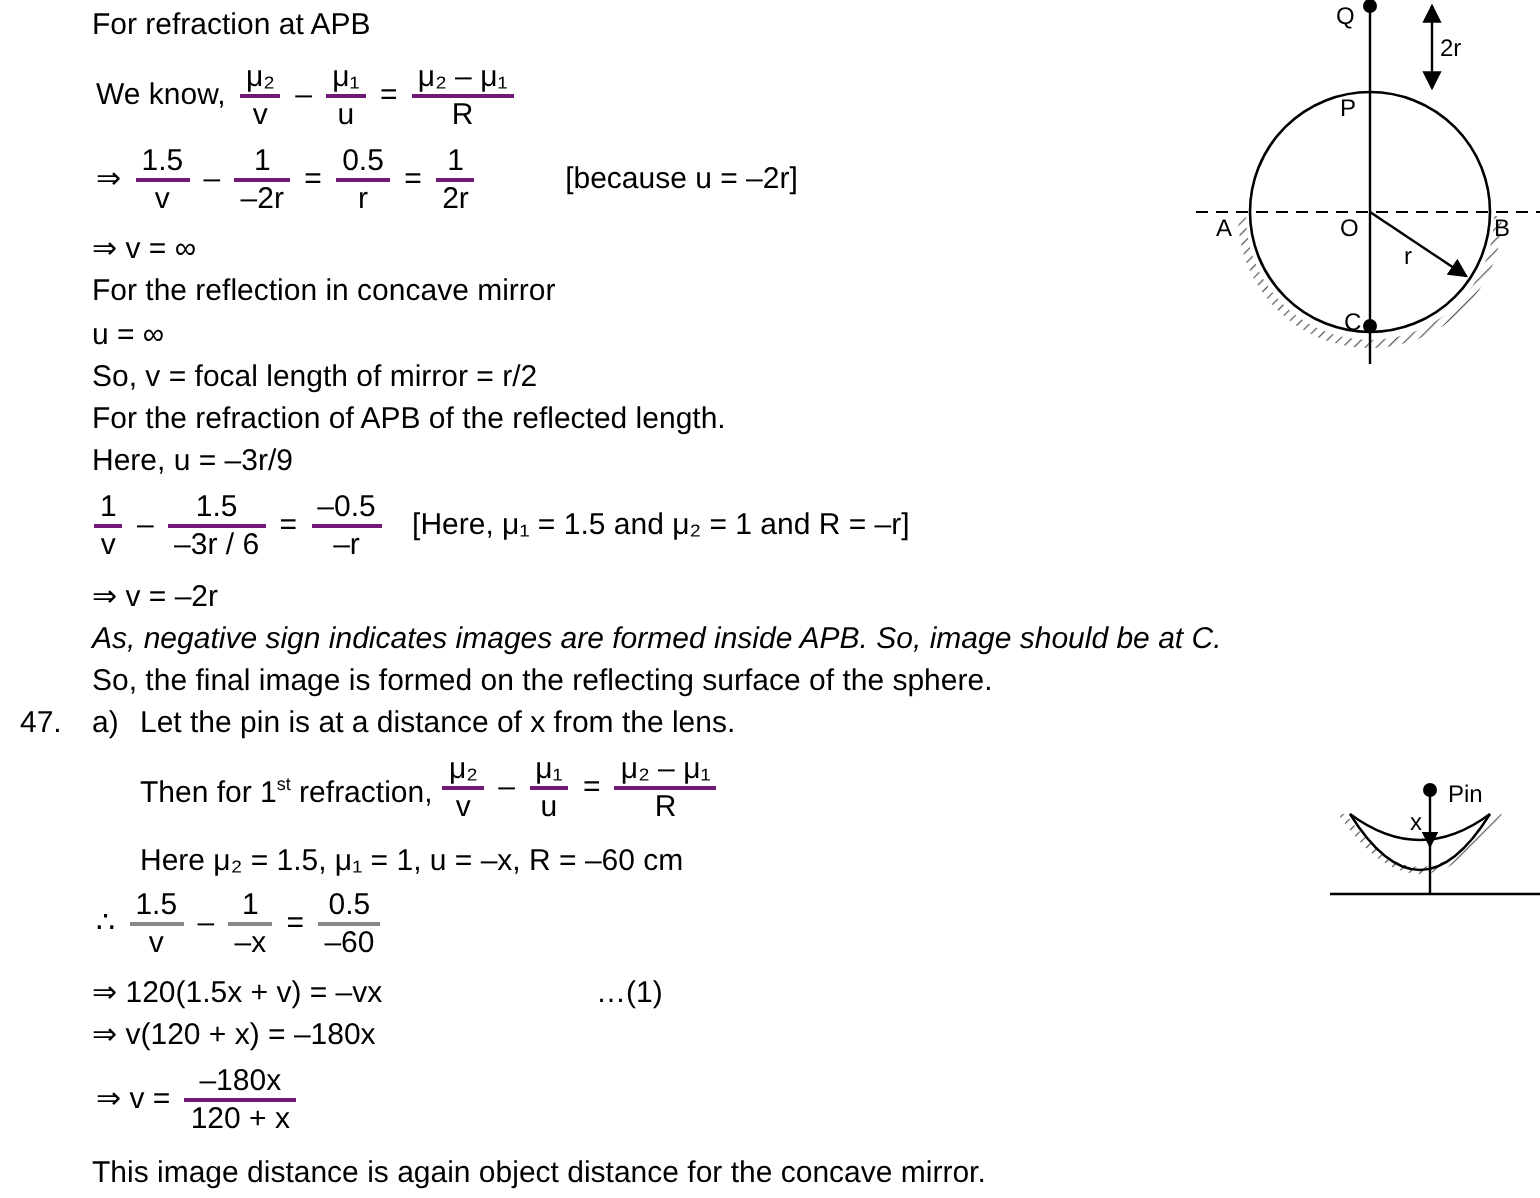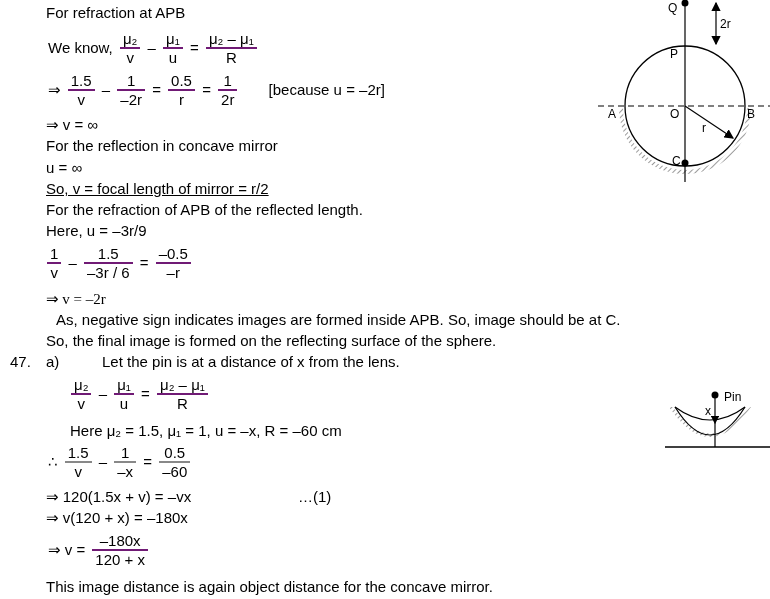--- a/index.html
+++ b/index.html
@@ -30,47 +30,49 @@
 
 <div class="ln" style="left:46px; top:72px;">
   <span class="op">⇒</span>
   <span class="frac"><span class="num">1.5</span><span class="den">v</span></span>
   <span class="op">–</span>
   <span class="frac"><span class="num">1</span><span class="den">–2r</span></span>
   <span class="op">=</span>
   <span class="frac"><span class="num">0.5</span><span class="den">r</span></span>
   <span class="op">=</span>
   <span class="frac"><span class="num">1</span><span class="den">2r</span></span>
-  <span class="op" style="margin-left:26px;">[because u = –2r]</span>
+  <span class="op" style="margin-left:40px;">[because u = –2r]</span>
 </div>
 
 <div class="ln" style="left:46px; top:116px;">⇒ v = ∞</div>
 <div class="ln" style="left:46px; top:137px;">For the reflection in concave mirror</div>
 <div class="ln" style="left:46px; top:159px;">u = ∞</div>
-<div class="ln" style="left:46px; top:180px;text-decoration:underline;">So, v = focal length of mirror = r/2</div>
+<div class="ln" style="left:46px; top:180px;">So, v = focal length of mirror = r/2</div>
 <div class="ln" style="left:46px; top:201px;">For the refraction of APB of the reflected length.</div>
 <div class="ln" style="left:46px; top:222px;">Here, u = –3r/9</div>
 
 <div class="ln" style="left:46px; top:245px;">
   <span class="frac"><span class="num">1</span><span class="den">v</span></span>
   <span class="op">–</span>
   <span class="frac"><span class="num">1.5</span><span class="den">–3r / 6</span></span>
   <span class="op">=</span>
   <span class="frac"><span class="num">–0.5</span><span class="den">–r</span></span>
+  <span class="op" style="margin-left:10px;">[Here, μ₁ = 1.5 and μ₂ = 1 and R = –r]</span>
 </div>
 
-<div class="ln" style="left:46px; top:290px;font-family:Liberation Serif, serif;">⇒ v = –2r</div>
-<div class="ln" style="left:56px; top:311px;">As, negative sign indicates images are formed inside APB. So, image should be at C.</div>
+<div class="ln" style="left:46px; top:290px;">⇒ v = –2r</div>
+<div class="ln" style="left:46px; top:311px;font-style:italic;">As, negative sign indicates images are formed inside APB. So, image should be at C.</div>
 <div class="ln" style="left:46px; top:332px;">So, the final image is formed on the reflecting surface of the sphere.</div>
 
 <div class="ln" style="left:10px; top:353px;">47.</div>
 <div class="ln" style="left:46px; top:353px;">a)</div>
-<div class="ln" style="left:70px; top:353px;margin-left:32px;">Let the pin is at a distance of x from the lens.</div>
+<div class="ln" style="left:70px; top:353px;">Let the pin is at a distance of x from the lens.</div>
 
 <div class="ln" style="left:70px; top:376px;">
+  <span class="op" style="margin:0;"><span>Then for 1</span><span class="sup">st</span><span> refraction,</span></span>
   <span class="frac"><span class="num">μ₂</span><span class="den">v</span></span>
   <span class="op">–</span>
   <span class="frac"><span class="num">μ₁</span><span class="den">u</span></span>
   <span class="op">=</span>
   <span class="frac"><span class="num">μ₂ – μ₁</span><span class="den">R</span></span>
 </div>
 
 <div class="ln" style="left:70px; top:422px;">Here μ₂ = 1.5, μ₁ = 1, u = –x, R = –60 cm</div>
 
 <div class="ln" style="left:46px; top:444px;">

